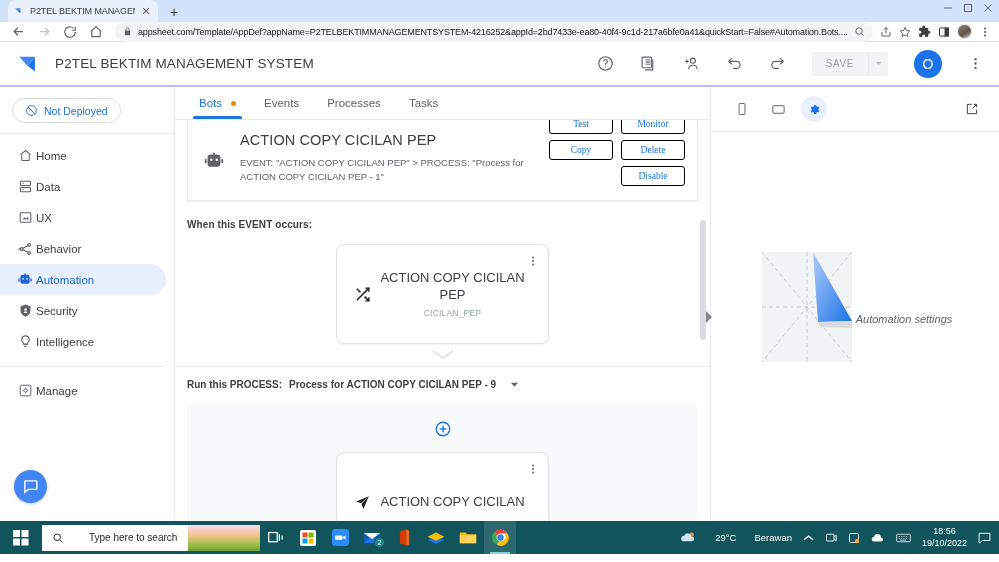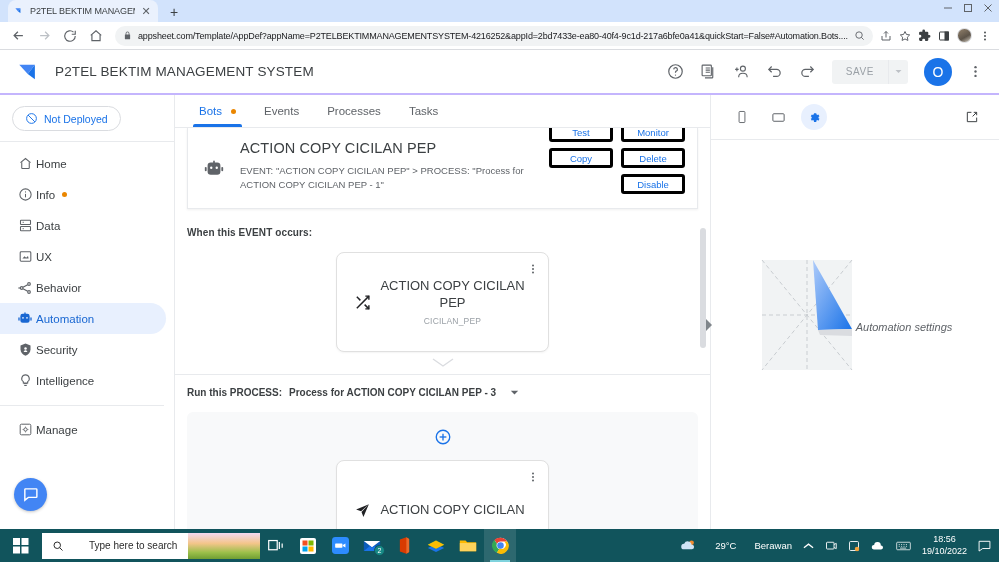--- a/index.html
+++ b/index.html
@@ -51,21 +51,21 @@
     display: flex; align-items: center; justify-content: center;
     color: #3c4043; font-size: 14px; margin-left: 4px;
   }
   .tabstrip-right {
     position: absolute; right: 6px; top: 3px;
     display: flex; gap: 10px; align-items: center;
     color: #5f6368;
   }
 
   .browser-toolbar {
-    height: 28px;
+    height: 20px;
     background: #ffffff;
     display: flex;
     align-items: center;
     padding: 0 6px;
     gap: 2px;
     border-bottom: 1px solid #dadce0;
   }
   .nav-btn {
     width: 24px; height: 24px;
     display: flex; align-items: center; justify-content: center;
@@ -116,21 +116,21 @@
     font-size: 13.5px;
     color: #3c4043;
     margin-left: 11px;
     letter-spacing: 0.15px;
     font-weight: 400;
   }
   .app-header-actions {
     margin-left: auto;
     display: flex;
     align-items: center;
-    gap: 16px;
+    gap: 26px;
     color: #5f6368;
   }
   .save-group {
     display: flex; align-items: center;
     background: #f1f3f4; border-radius: 3px;
     height: 24px;
   }
   .save-btn {
     font-size: 10px; color: #9aa0a6; letter-spacing: 0.6px;
     padding: 0 14px; line-height: 24px; font-weight: 500;
@@ -250,26 +250,26 @@
   .bot-actions {
     flex: 0 0 136px;
     display: grid;
     grid-template-columns: 1fr 1fr;
     gap: 6px 8px;
     align-content: start;
     margin-top: -14px;
   }
   .pill {
     height: 20px;
-    border: 3px solid #000000;
+    border: 1px solid #000000;
     border-radius: 3px;
     background: #fff;
     color: #1a73e8;
     font-size: 9.5px;
-    display: flex; align-items: center; justify-content: center;
+    display: flex; align-items: center; justify-content: center; font-family: Liberation Serif, serif;
   }
   .pill.span-right { grid-column: 2; }
 
   .section-label {
     font-size: 10px; color: #3c4043;
     padding: 18px 0 0 12px; font-weight: 700;
     letter-spacing: 0.1px;
   }
 
   .node-wrap { display: flex; justify-content: center; padding-top: 14px; }
@@ -559,31 +559,20 @@
     <div class="nav-item">
       <span class="nav-icon">
         <svg width="15" height="15" viewBox="0 0 24 24" fill="none" stroke="currentColor" stroke-width="1.7">
             <path d="M4 10.5L12 4l8 6.5"></path>
             <path d="M6 10v9a1 1 0 0 0 1 1h10a1 1 0 0 0 1-1v-9"></path>
           </svg>
       </span>
       <span class="nav-label">Home</span>
     </div>
 
-    <div class="nav-item">
-      <span class="nav-icon">
-        <svg width="15" height="15" viewBox="0 0 24 24" fill="none" stroke="currentColor" stroke-width="1.7">
-            <circle cx="12" cy="12" r="9"></circle>
-            <line x1="12" y1="11" x2="12" y2="16.5"></line>
-            <circle cx="12" cy="7.8" r="0.9" fill="currentColor" stroke="none"></circle>
-          </svg>
-      </span>
-      <span class="nav-label">Info</span>
-      <span class="dot-badge"></span>
-    </div>
 
     <div class="nav-item">
       <span class="nav-icon">
         <svg width="15" height="15" viewBox="0 0 24 24" fill="none" stroke="currentColor" stroke-width="1.7">
             <rect x="4" y="3.5" width="16" height="7" rx="1"></rect>
             <rect x="4" y="13.5" width="16" height="7" rx="1"></rect>
             <line x1="7.5" y1="7" x2="9" y2="7"></line>
             <line x1="7.5" y1="17" x2="9" y2="17"></line>
           </svg>
       </span>
@@ -733,21 +722,21 @@
       </div>
       <div class="chevron-connector">
         <svg width="24" height="10" viewBox="0 0 24 10" fill="none" stroke="currentColor" stroke-width="1.4">
             <path d="M2 1l10 7 10-7"></path>
           </svg>
       </div>
       <div class="divider-full"></div>
 
       <div class="process-row">
         <span class="process-label">Run this PROCESS:</span>
-        <span class="process-value">Process for ACTION COPY CICILAN PEP - 3</span>
+        <span class="process-value">Process for ACTION COPY CICILAN PEP - 9</span>
         <span class="process-caret">
           <svg width="11" height="11" viewBox="0 0 12 12" fill="currentColor">
               <path d="M2 4.2l4 4 4-4z"></path>
             </svg>
         </span>
       </div>
 
       <div class="process-panel">
         <div class="add-circle">
           <svg width="18" height="18" viewBox="0 0 24 24" fill="none" stroke="#1a73e8" stroke-width="1.8">

